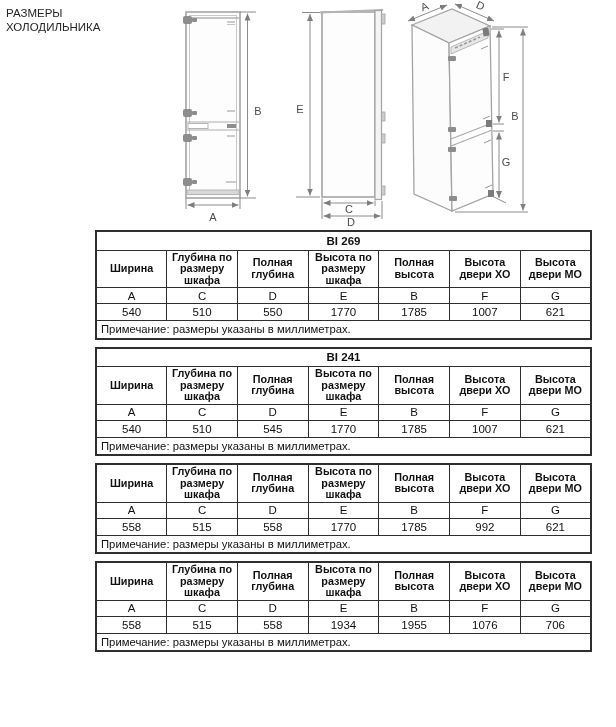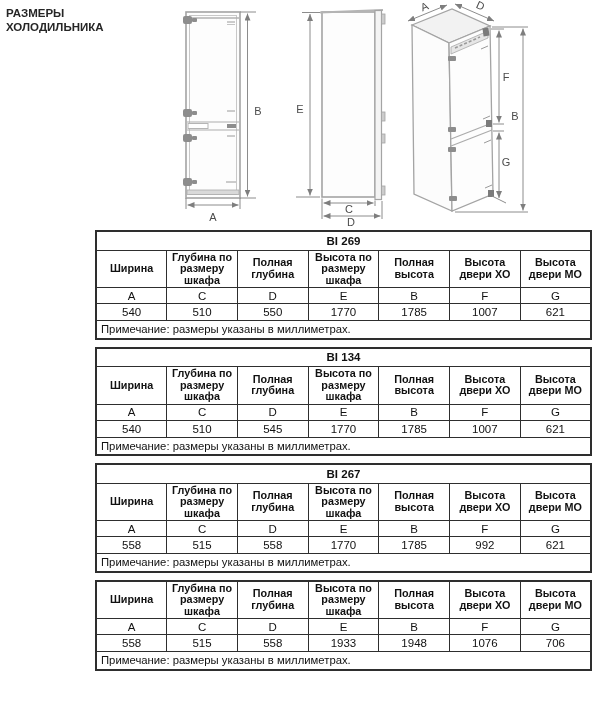--- a/index.html
+++ b/index.html
@@ -3,21 +3,21 @@
 <meta charset="utf-8">
 <style>
   * { margin:0; padding:0; box-sizing:border-box; }
   html,body { background:#ffffff; }
   body {
     width:616px; height:727px; position:relative; overflow:hidden;
     font-family:"Liberation Sans", sans-serif; color:#1a1a1a;
   }
   .page-title {
     position:absolute; left:6px; top:6px;
-    font-weight:bold; font-size:11.5px; line-height:14px; color:#262626;
+    font-weight:normal; font-size:11.5px; line-height:14px; color:#262626;
   }
   svg.drawing { position:absolute; overflow:visible; }
   #front-svg { left:183px; top:8px; }
   #side-svg  { left:293px; top:6px; }
   #persp-svg { left:402px; top:0px; }
   svg text {
     font-family:"Liberation Sans", sans-serif;
     font-size:11px; fill:#4c4c4c;
   }
   .tables { position:absolute; left:95px; top:230px; width:497px; }
@@ -211,21 +211,21 @@
         </tr>
       <tr class="note-row">
         <td colspan="7" class="note-cell">Примечание: размеры указаны в миллиметрах.</td>
       </tr>
     </tbody>
   </table>
 
   <table class="spec-table">
     <tbody>
       <tr class="model-row">
-        <th colspan="7" class="model-cell">BI 134</th>
+        <th colspan="7" class="model-cell">BI 241</th>
       </tr>
       <tr class="row-headers">
           <th>Ширина</th>
           <th>Глубина по размеру шкафа</th>
           <th>Полная глубина</th>
           <th>Высота по размеру шкафа</th>
           <th>Полная высота</th>
           <th>Высота двери ХО</th>
           <th>Высота двери МО</th>
         </tr>
@@ -238,58 +238,20 @@
           <td>F</td>
           <td>G</td>
         </tr>
       <tr class="row-values">
           <td>540</td>
           <td>510</td>
           <td>545</td>
           <td>1770</td>
           <td>1785</td>
           <td>1007</td>
-          <td>621</td>
-        </tr>
-      <tr class="note-row">
-        <td colspan="7" class="note-cell">Примечание: размеры указаны в миллиметрах.</td>
-      </tr>
-    </tbody>
-  </table>
-
-  <table class="spec-table">
-    <tbody>
-      <tr class="model-row">
-        <th colspan="7" class="model-cell">BI 267</th>
-      </tr>
-      <tr class="row-headers">
-          <th>Ширина</th>
-          <th>Глубина по размеру шкафа</th>
-          <th>Полная глубина</th>
-          <th>Высота по размеру шкафа</th>
-          <th>Полная высота</th>
-          <th>Высота двери ХО</th>
-          <th>Высота двери МО</th>
-        </tr>
-      <tr class="row-letters">
-          <td>A</td>
-          <td>C</td>
-          <td>D</td>
-          <td>E</td>
-          <td>B</td>
-          <td>F</td>
-          <td>G</td>
-        </tr>
-      <tr class="row-values">
-          <td>558</td>
-          <td>515</td>
-          <td>558</td>
-          <td>1770</td>
-          <td>1785</td>
-          <td>992</td>
           <td>621</td>
         </tr>
       <tr class="note-row">
         <td colspan="7" class="note-cell">Примечание: размеры указаны в миллиметрах.</td>
       </tr>
     </tbody>
   </table>
 
   <table class="spec-table">
     <tbody>
@@ -308,22 +270,57 @@
           <td>D</td>
           <td>E</td>
           <td>B</td>
           <td>F</td>
           <td>G</td>
         </tr>
       <tr class="row-values">
           <td>558</td>
           <td>515</td>
           <td>558</td>
-          <td>1933</td>
-          <td>1948</td>
+          <td>1770</td>
+          <td>1785</td>
+          <td>992</td>
+          <td>621</td>
+        </tr>
+      <tr class="note-row">
+        <td colspan="7" class="note-cell">Примечание: размеры указаны в миллиметрах.</td>
+      </tr>
+    </tbody>
+  </table>
+
+  <table class="spec-table">
+    <tbody>
+      <tr class="row-headers">
+          <th>Ширина</th>
+          <th>Глубина по размеру шкафа</th>
+          <th>Полная глубина</th>
+          <th>Высота по размеру шкафа</th>
+          <th>Полная высота</th>
+          <th>Высота двери ХО</th>
+          <th>Высота двери МО</th>
+        </tr>
+      <tr class="row-letters">
+          <td>A</td>
+          <td>C</td>
+          <td>D</td>
+          <td>E</td>
+          <td>B</td>
+          <td>F</td>
+          <td>G</td>
+        </tr>
+      <tr class="row-values">
+          <td>558</td>
+          <td>515</td>
+          <td>558</td>
+          <td>1934</td>
+          <td>1955</td>
           <td>1076</td>
           <td>706</td>
         </tr>
       <tr class="note-row">
         <td colspan="7" class="note-cell">Примечание: размеры указаны в миллиметрах.</td>
       </tr>
     </tbody>
   </table>
 </div>
 

